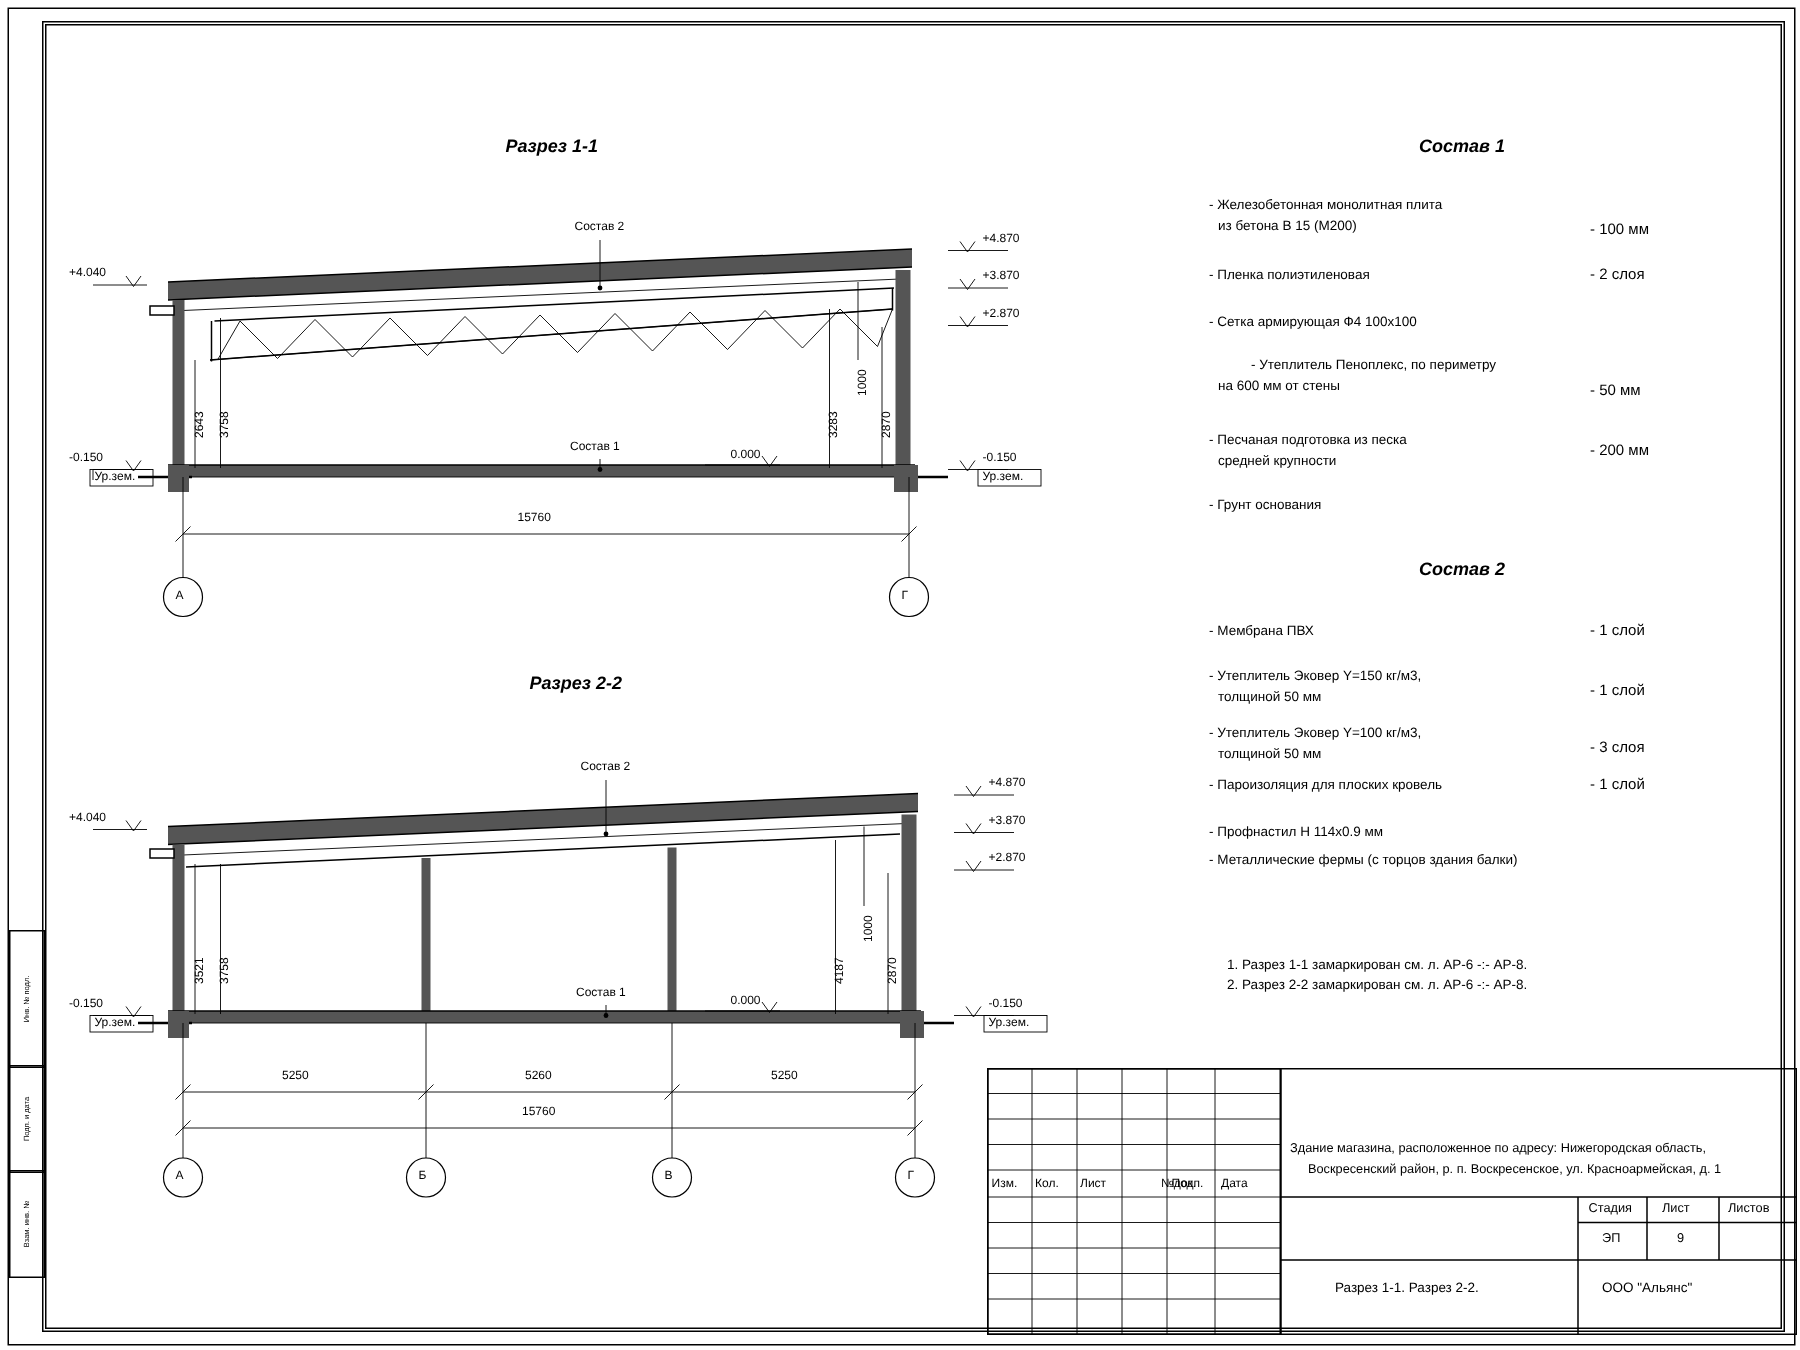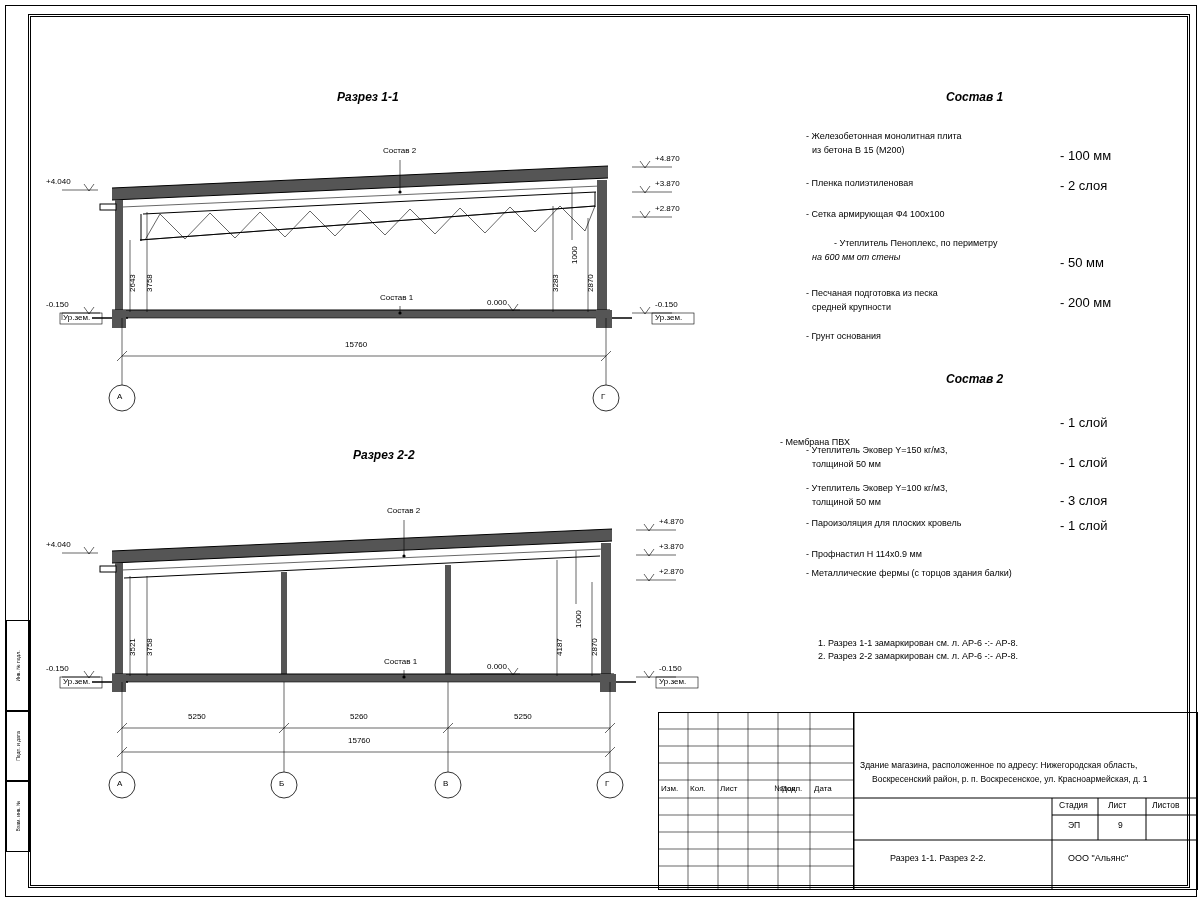--- a/index.html
+++ b/index.html
@@ -27,21 +27,21 @@
 
   svg{position:absolute;left:0;top:0;overflow:visible;}
   .ln{stroke:#000;stroke-width:1;fill:none;}
   .ln2{stroke:#000;stroke-width:1.6;fill:none;}
   .thin{stroke:#000;stroke-width:0.6;fill:none;}
   .hatch{fill:#555;}
   .wht{fill:#fff;stroke:#000;stroke-width:1;}
 
   
   .spec-item{position:absolute;font-size:9px;white-space:nowrap;}
-  .spec-val{position:absolute;font-size:13px;white-space:nowrap;}
+  .spec-val{position:absolute;font-size:10px;white-space:nowrap;}
 
   
   .tb{position:absolute;border:1px solid #000;box-sizing:border-box;}
   .tbt{position:absolute;font-size:8.5px;white-space:nowrap;}
 </style>
 </head>
 <body>
 
 <div class="sheet">
 
@@ -275,32 +275,32 @@
   <div class="spec-item" style="left:806px;top:131px;">- Железобетонная  монолитная плита</div>
   <div class="spec-item" style="left:812px;top:145px;">из бетона В 15 (М200)</div>
   <div class="spec-val" style="left:1060px;top:148px;">- 100 мм</div>
 
   <div class="spec-item" style="left:806px;top:178px;">- Пленка полиэтиленовая</div>
   <div class="spec-val" style="left:1060px;top:178px;">- 2 слоя</div>
 
   <div class="spec-item" style="left:806px;top:209px;">- Сетка армирующая Ф4 100х100</div>
 
   <div class="spec-item" style="left:834px;top:238px;">- Утеплитель Пеноплекс, по периметру</div>
-  <div class="spec-item" style="left:812px;top:252px;font-style:italic;">на 600 мм от стены</div>
+  <div class="spec-item" style="left:812px;top:252px;">на 600 мм от стены</div>
   <div class="spec-val" style="left:1060px;top:255px;">- 50 мм</div>
 
   <div class="spec-item" style="left:806px;top:288px;">- Песчаная подготовка из песка</div>
   <div class="spec-item" style="left:812px;top:302px;">средней крупности</div>
   <div class="spec-val" style="left:1060px;top:295px;">- 200 мм</div>
 
   <div class="spec-item" style="left:806px;top:331px;">- Грунт основания</div>
 
   <div class="ttl" style="left:946px;top:372px;">Состав 2</div>
 
-  <div class="spec-item" style="left:780px;top:415px;margin-top:22px;">- Мембрана ПВХ</div>
+  <div class="spec-item" style="left:806px;top:415px;">- Мембрана ПВХ</div>
   <div class="spec-val" style="left:1060px;top:415px;">- 1 слой</div>
 
   <div class="spec-item" style="left:806px;top:445px;">- Утеплитель Эковер Y=150 кг/м3,</div>
   <div class="spec-item" style="left:812px;top:459px;">толщиной 50 мм</div>
   <div class="spec-val" style="left:1060px;top:455px;">- 1 слой</div>
 
   <div class="spec-item" style="left:806px;top:483px;">- Утеплитель Эковер Y=100 кг/м3,</div>
   <div class="spec-item" style="left:812px;top:497px;">толщиной 50 мм</div>
   <div class="spec-val" style="left:1060px;top:493px;">- 3 слоя</div>
 

